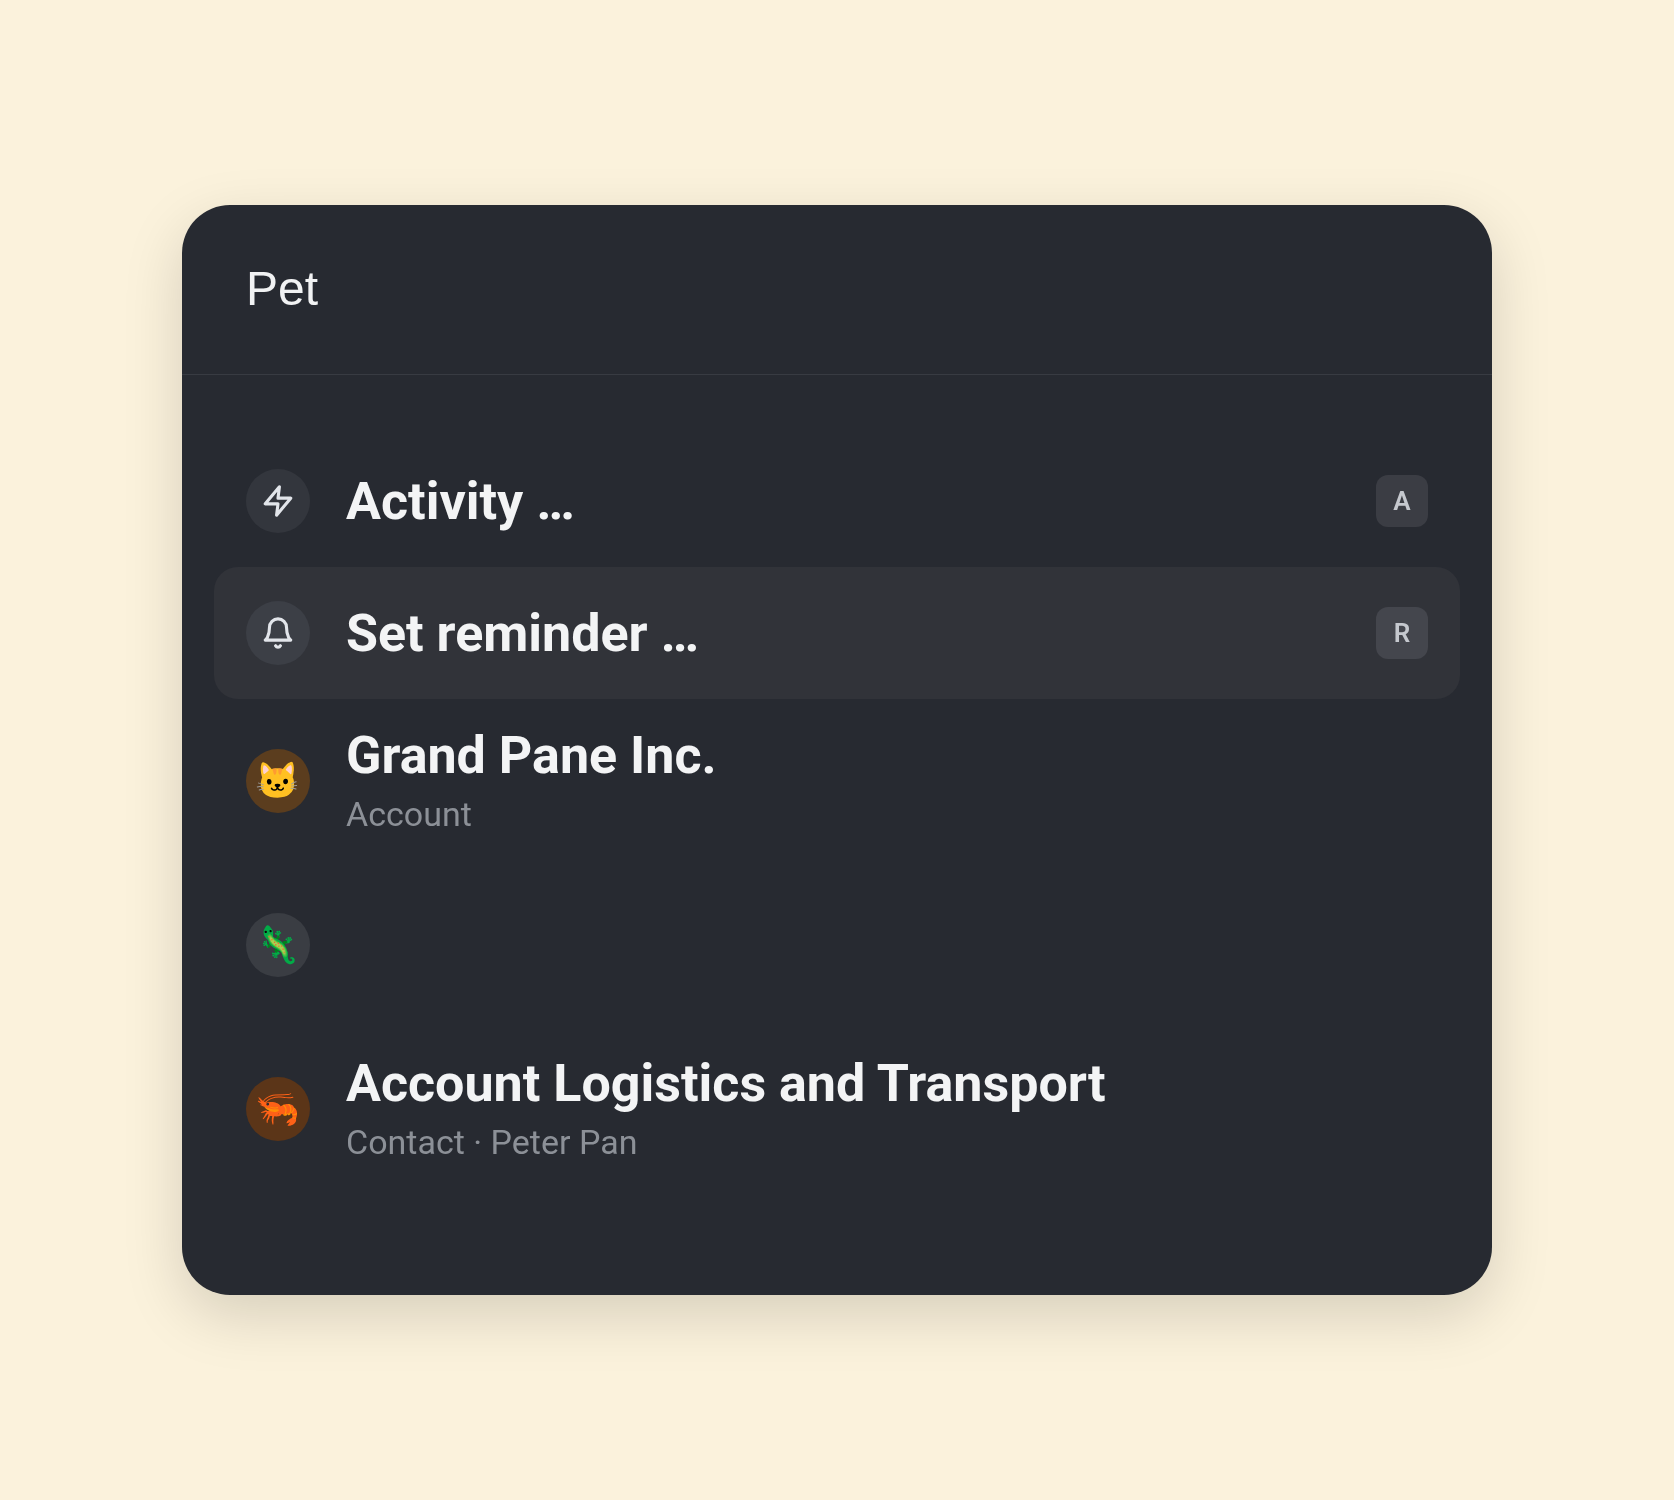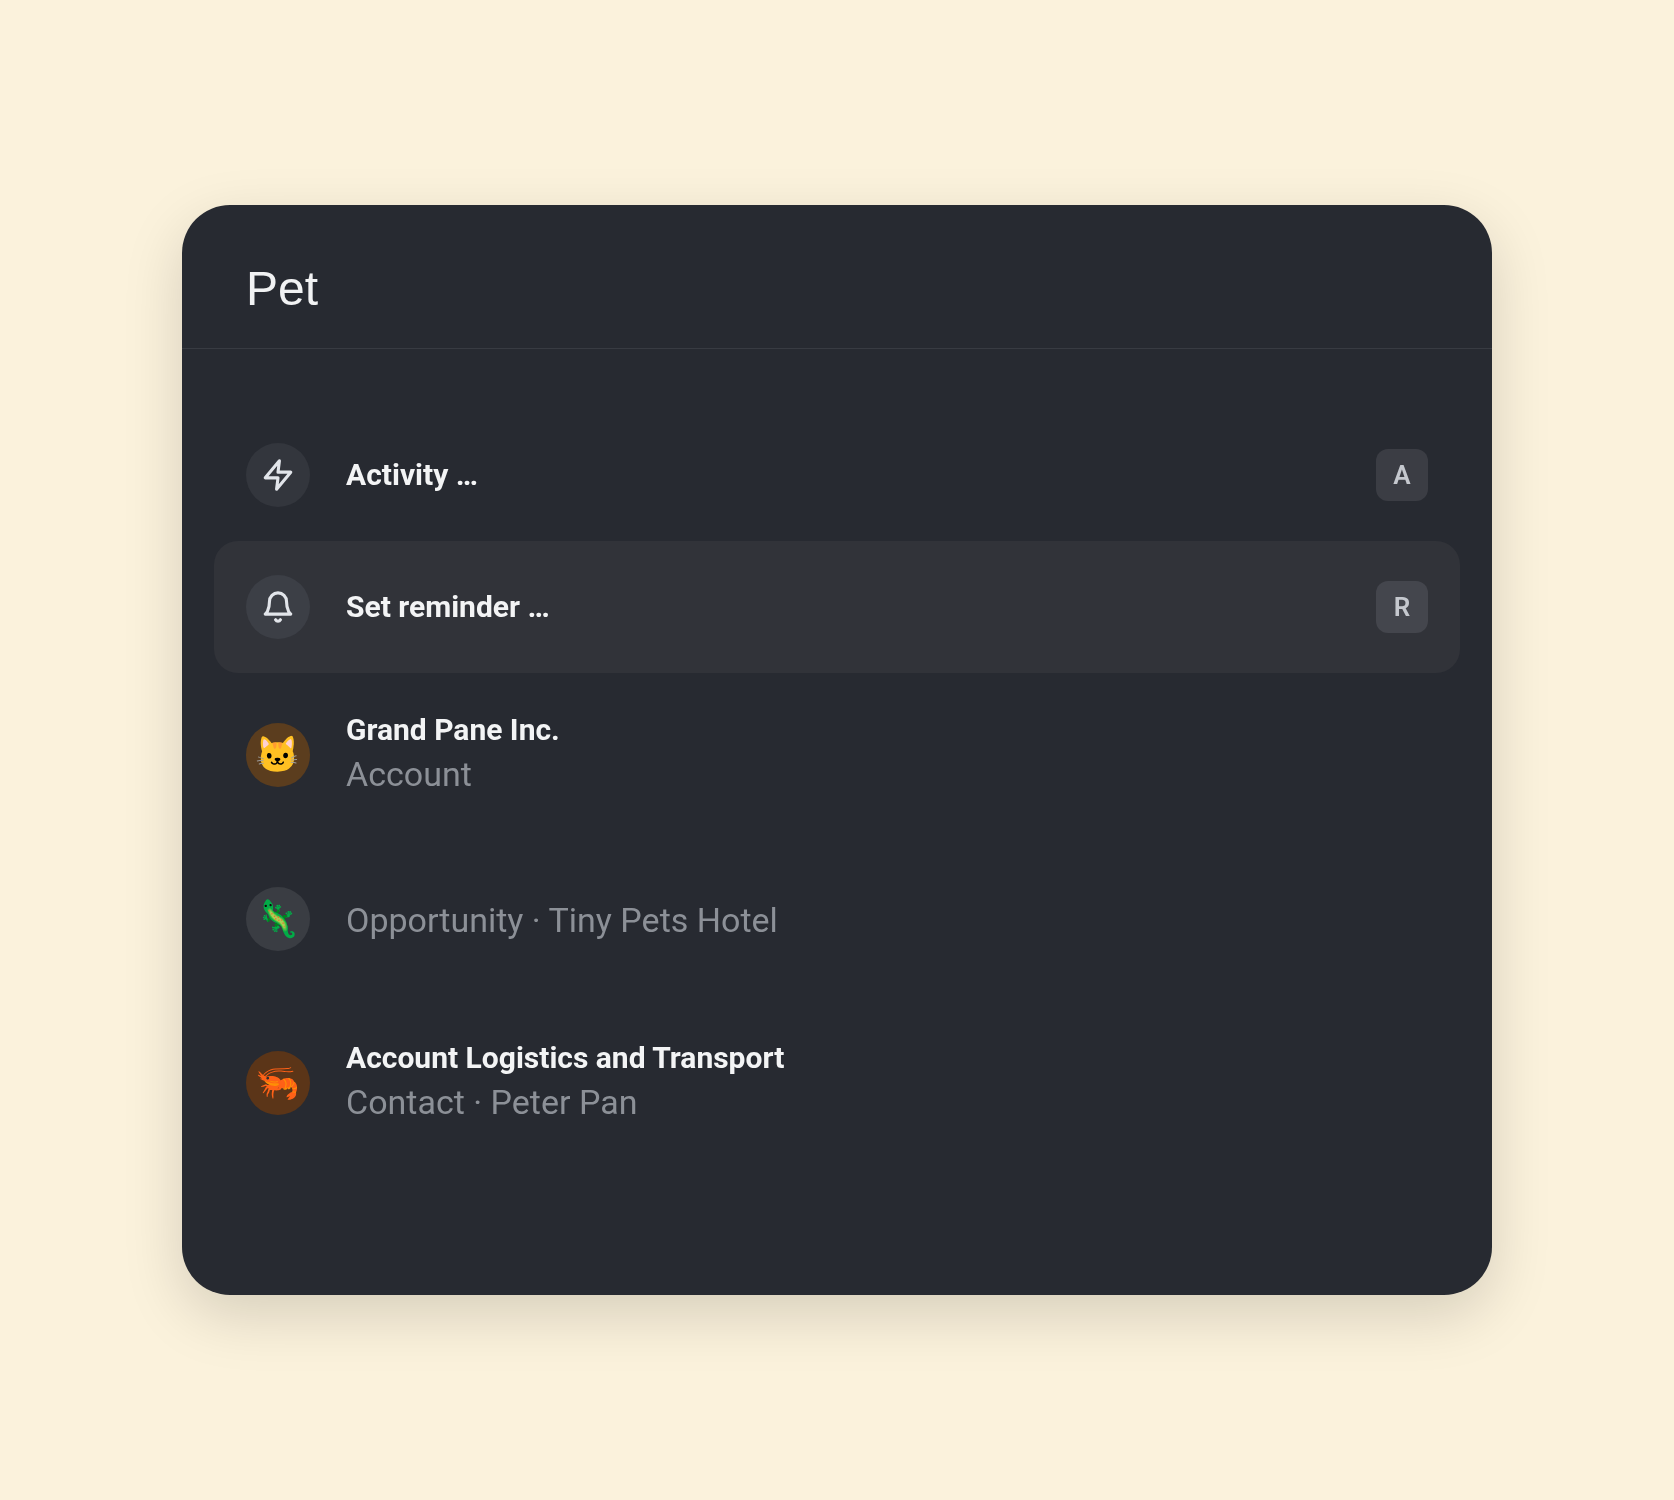--- a/index.html
+++ b/index.html
@@ -23,21 +23,21 @@
       height: 1090px;
       background: #272A31;
       border-radius: 48px;
       box-shadow: 0 20px 60px rgba(0,0,0,0.15);
       display: flex;
       flex-direction: column;
       overflow: hidden;
     }
     
     .search-area {
-      padding: 56px 64px 32px 64px;
+      padding: 56px 64px 58px 64px;
       border-bottom: 1px solid #383B42;
       text-decoration: underline;
     }
     
     .search-input {
       width: 100%;
       background: transparent;
       border: none;
       outline: none;
       font-size: 48px;
@@ -113,21 +113,21 @@
     
     .text-content {
       flex: 1;
       display: flex;
       flex-direction: column;
       justify-content: center;
       min-width: 0;
     }
     
     .title {
-      font-size: 30px;
+      font-size: 52px;
       font-weight: 700;
       color: #F3F4F5;
       line-height: 1.25;
       white-space: nowrap;
       overflow: hidden;
       text-overflow: ellipsis;
     }
     
     .subtitle {
       font-size: 34px;
@@ -202,21 +202,20 @@
       <div class="avatar orange">🐱</div>
       <div class="text-content">
         <div class="title">Grand Pane Inc.</div>
         <div class="subtitle">Account</div>
       </div>
     </div>
 
     <div class="result-item double">
       <div class="avatar grey">🦎</div>
       <div class="text-content">
-        <div class="subtitle">Opportunity · Tiny Pets Hotel</div>
       </div>
     </div>
 
     <div class="result-item double">
       <div class="avatar darkorange">🦐</div>
       <div class="text-content">
         <div class="title">Account Logistics and Transport</div>
         <div class="subtitle">Contact · Peter Pan</div>
       </div>
     </div>

